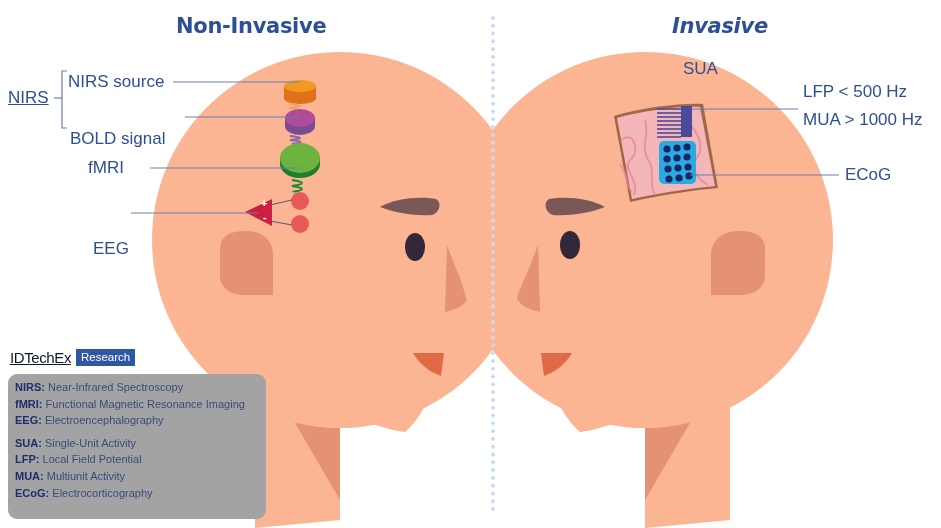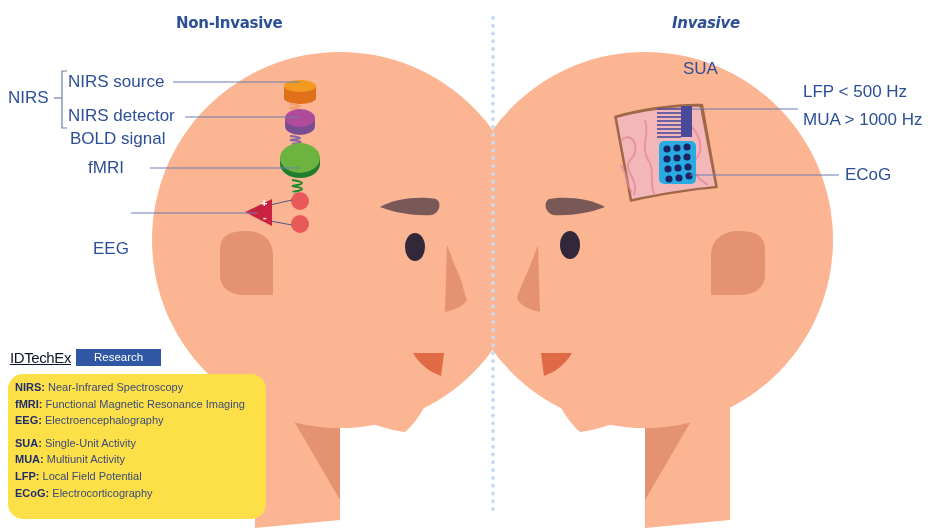--- a/index.html
+++ b/index.html
@@ -1,33 +1,33 @@
 <!DOCTYPE html>
 <html><head>
   <meta charset="utf-8">
   <style>
     html, body { margin: 0; padding: 0; background: #ffffff; }
     body { width: 941px; height: 528px; position: relative; overflow: hidden;
            font-family: "Liberation Sans", sans-serif; }
     .canvas { position: absolute; left: 0; top: 0; width: 941px; height: 528px; }
     svg.art { position: absolute; left: 0; top: 0; }
     .title { position: absolute; font-family: "DejaVu Sans", sans-serif; font-weight: bold;
-             color: #2c4f96; font-size: 15px; letter-spacing: -0.3px; }
+             color: #2c4f96; font-size: 21px; letter-spacing: -0.3px; }
     .lbl { position: absolute; color: #2c4f96; font-size: 17px; white-space: nowrap;
            font-family: "Liberation Sans", sans-serif; }
     .divider { position: absolute; left: 491px; top: 14px; width: 4px; height: 500px;
                background-image: radial-gradient(circle, #c8dcef 1.6px, transparent 1.8px);
                background-size: 4px 7.8px; background-repeat: repeat-y; }
     .brand { position: absolute; left: 10px; top: 349px; display: flex; align-items: center; }
     .brand-name { font-family: "Liberation Sans", sans-serif; font-size: 15px; color: #0f172a;
                   letter-spacing: -0.4px; text-decoration: underline; }
     .brand-tag { margin-left: 5px; background: #2f57a4; color: #ffffff; font-size: 11.5px;
-                 padding: 2px 18px; line-height: 13px; }
+                 padding: 2px 5px; line-height: 13px; }
     .legend { position: absolute; left: 8px; top: 374px; width: 258px; height: 145px;
-              background: #fde047; border-radius: 15px; box-sizing: border-box; padding: 5px 0 0 7px; }
+              background: #a3a3a3; border-radius: 9px; box-sizing: border-box; padding: 5px 0 0 7px; }
     .leg-row { font-size: 11px; line-height: 16.6px; color: #3a4a7a; white-space: nowrap; }
     .leg-row b { color: #1f2d6e; font-weight: bold; }
     .leg-gap { height: 6px; }
   </style>
 </head>
 <body>
 
 <div class="canvas">
 
   <svg class="art" width="941" height="528" viewBox="0 0 941 528">
@@ -149,23 +149,22 @@
       <line x1="692" y1="109" x2="798" y2="109"></line>
       <line x1="690" y1="175" x2="839" y2="175"></line>
     </g>
   </svg>
 
   <div class="title" style="left:176px; top:14px;">Non-Invasive</div>
   <div class="title" style="left:672px; top:14px;font-style:italic;">Invasive</div>
 
   <div class="divider"></div>
 
-  <div class="lbl" style="left:8px; top:88px;">NIRS</div>
+  <div class="lbl" style="left:8px; top:88px;text-decoration:underline;">NIRS</div>
   <div class="lbl" style="left:68px; top:72px;">NIRS source</div>
-  <div class="lbl" style="left:68px; top:106px;">NIRS detector</div>
   <div class="lbl" style="left:70px; top:129px;">BOLD signal</div>
   <div class="lbl" style="left:88px; top:158px;">fMRI</div>
   <div class="lbl" style="left:93px; top:203px;margin-top:36px;">EEG</div>
   <div style="position:absolute; left:261px; top:197px; color:#fff; font-weight:bold; font-size:11px;">+</div>
   <div style="position:absolute; left:263px; top:211px; color:#fff; font-weight:bold; font-size:11px;">-</div>
 
   <div class="lbl" style="left:683px; top:59px;">SUA</div>
   <div class="lbl" style="left:803px; top:82px;">LFP &lt; 500 Hz</div>
   <div class="lbl" style="left:803px; top:110px;">MUA &gt; 1000 Hz</div>
   <div class="lbl" style="left:845px; top:165px;">ECoG</div>
@@ -174,18 +173,18 @@
     <span class="brand-name">IDTechEx</span>
     <span class="brand-tag">Research</span>
   </div>
 
   <div class="legend">
     <div class="leg-row"><b>NIRS:</b> <span>Near-Infrared Spectroscopy</span></div>
     <div class="leg-row"><b>fMRI:</b> <span>Functional Magnetic Resonance Imaging</span></div>
     <div class="leg-row"><b>EEG:</b> <span>Electroencephalography</span></div>
     <div class="leg-gap"></div>
     <div class="leg-row"><b>SUA:</b> <span>Single-Unit Activity</span></div>
+    <div class="leg-row"><b>LFP:</b> <span>Local Field Potential</span></div>
     <div class="leg-row"><b>MUA:</b> <span>Multiunit Activity</span></div>
-    <div class="leg-row"><b>LFP:</b> <span>Local Field Potential</span></div>
     <div class="leg-row"><b>ECoG:</b> <span>Electrocorticography</span></div>
   </div>
 
 </div>
 
 </body></html>

